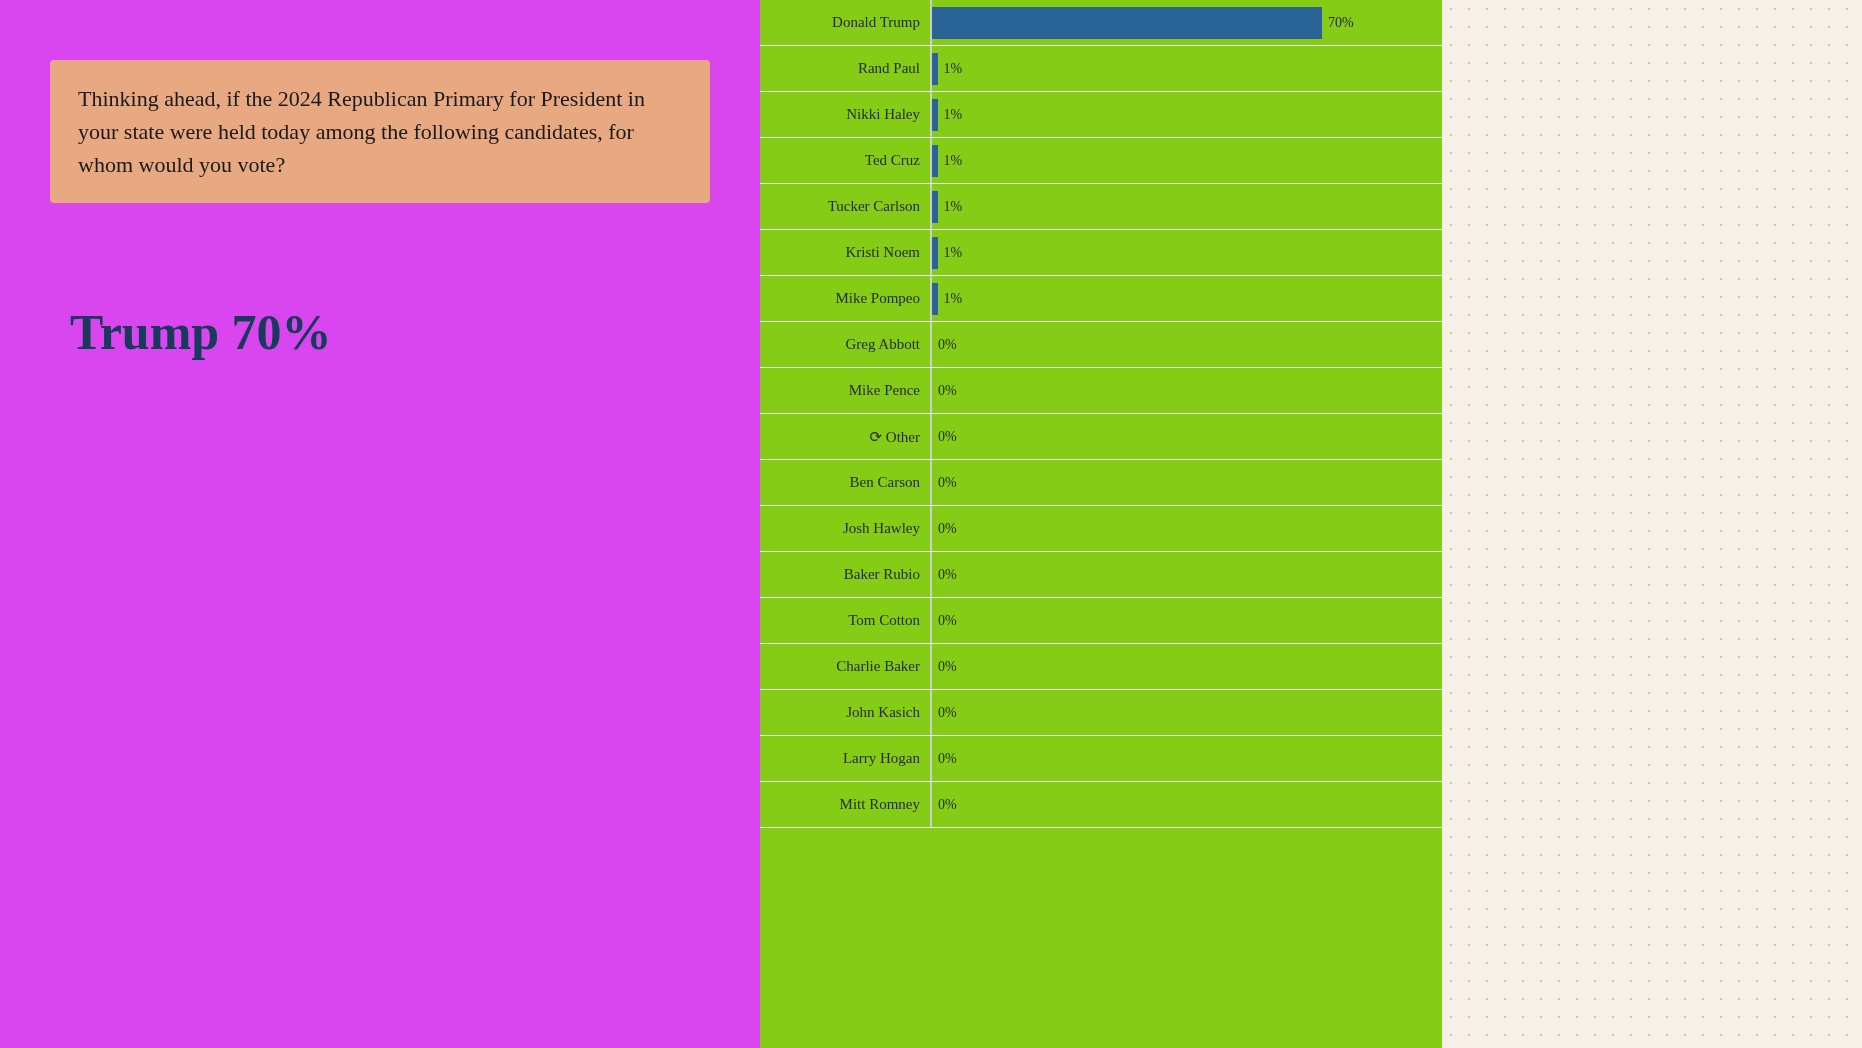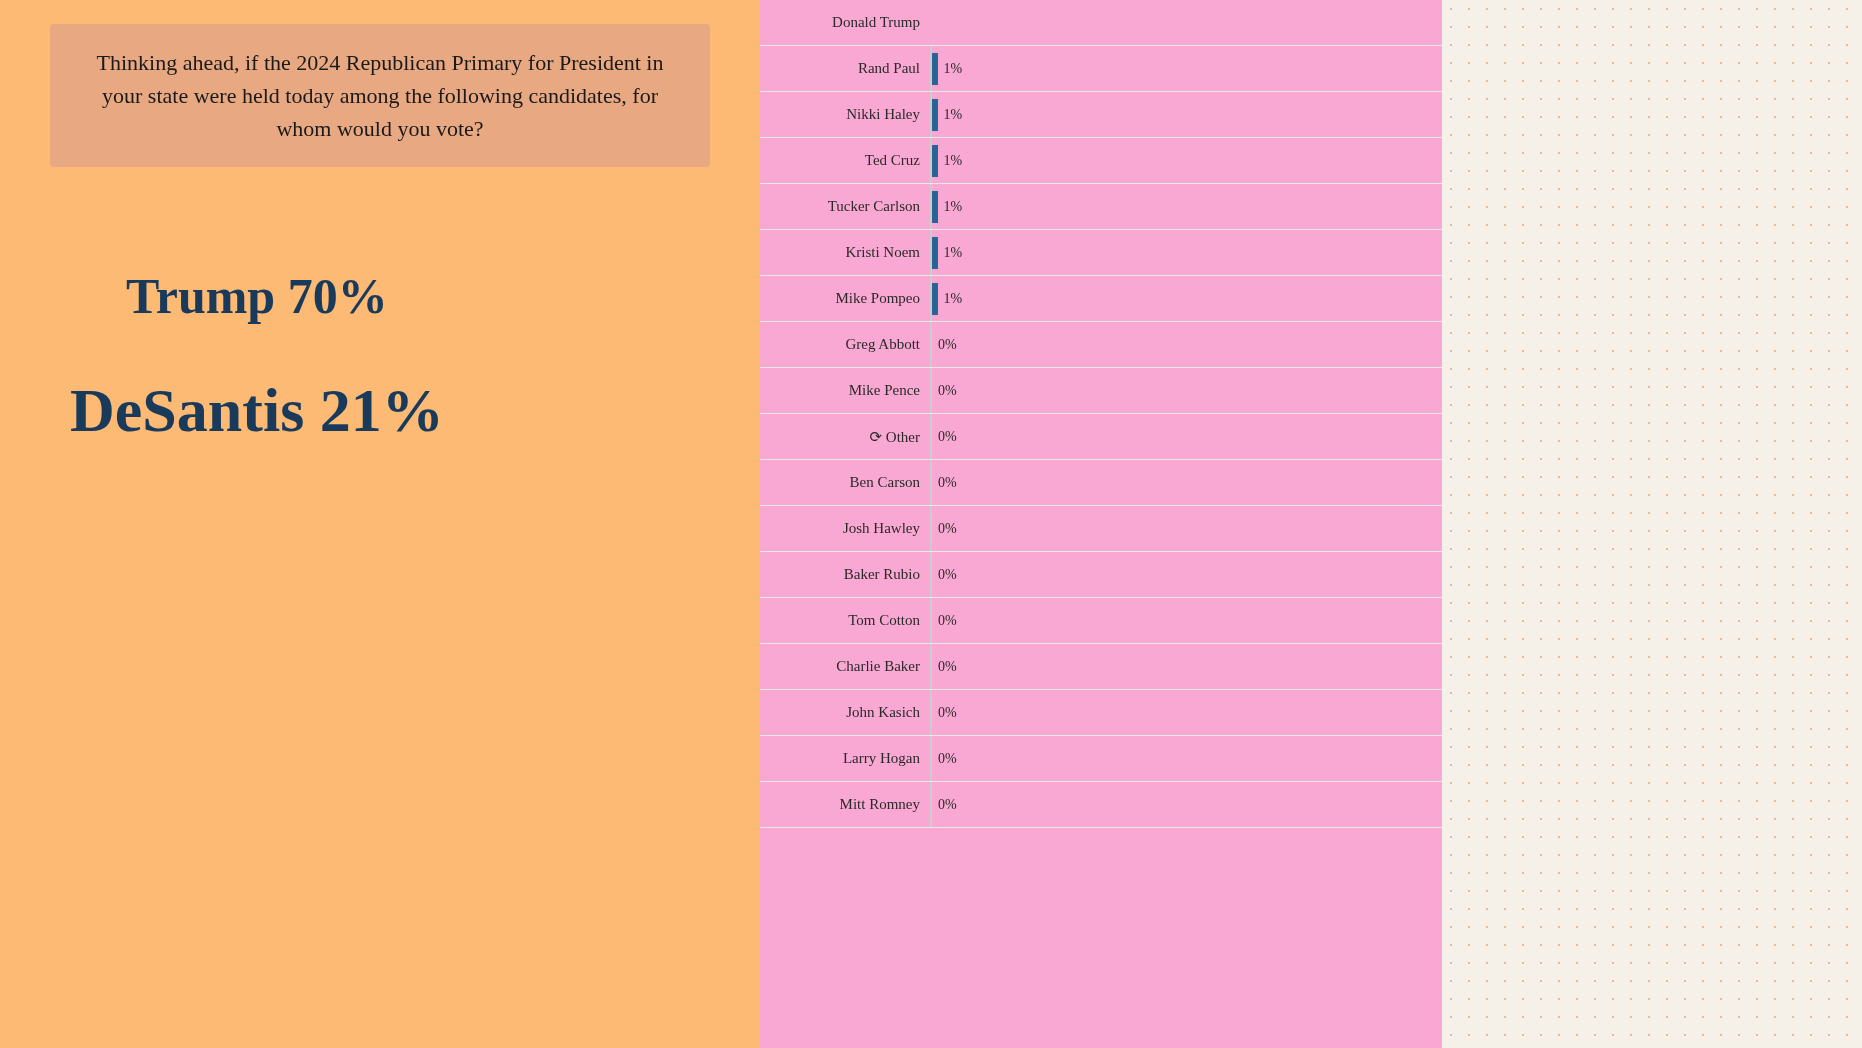--- a/index.html
+++ b/index.html
@@ -10,28 +10,27 @@
       display: flex;
       font-family: Georgia, 'Times New Roman', serif;
       background: #f9f6f0;
       overflow: hidden;
     }
 
     .left-panel {
       width: 760px;
       min-width: 760px;
       height: 100%;
-      background: #fdba74;
+      background: #d946ef;
       display: flex;
       flex-direction: column;
       justify-content: flex-start;
       align-items: flex-start;
-      padding: 24px 50px;
+      padding: 60px 50px;
       position: relative;
-      text-align: center;
     }
 
     .question-box {
       background: #e8a882;
       border-radius: 4px;
       padding: 22px 28px;
       max-width: 660px;
       margin-bottom: 60px;
     }
 
@@ -81,21 +80,21 @@
       background-size: 18px 18px;
       opacity: 0.5;
     }
 
     .chart-area {
       position: absolute;
       top: 0;
       left: 0;
       right: 420px;
       bottom: 0;
-      background: #f9a8d4;
+      background: #84cc16;
       padding: 0 0 0 0;
     }
 
     .chart-row {
       display: flex;
       align-items: center;
       height: 46px;
       border-bottom: 1px solid #e8e8e8;
       padding: 0 0 0 10px;
     }
@@ -135,29 +134,32 @@
   </style>
 </head>
 <body>
 
 <div class="left-panel">
   <div class="question-box">
     <p class="question-text">Thinking ahead, if the 2024 Republican Primary for President in your state were held today among the following candidates, for whom would you vote?</p>
   </div>
   <div class="stats-container">
     <div class="stat-trump">Trump 70%</div>
-    <div class="stat-desantis">DeSantis 21%</div>
   </div>
 </div>
 
 <div class="right-panel">
   <div class="dot-pattern"></div>
   <div class="chart-area" id="chart-container">
   <div class="chart-row">
         <div class="candidate-label">Donald Trump</div>
+        <div class="bar-container">
+          <div class="bar" style="width: 390px;"></div>
+          <span class="bar-label">70%</span>
+        </div>
       </div>
       <div class="chart-row">
         <div class="candidate-label">Rand Paul</div>
         <div class="bar-container">
           <div class="bar" style="width: 5.57143px;"></div>
           <span class="bar-label">1%</span>
         </div>
       </div>
       <div class="chart-row">
         <div class="candidate-label">Nikki Haley</div>

